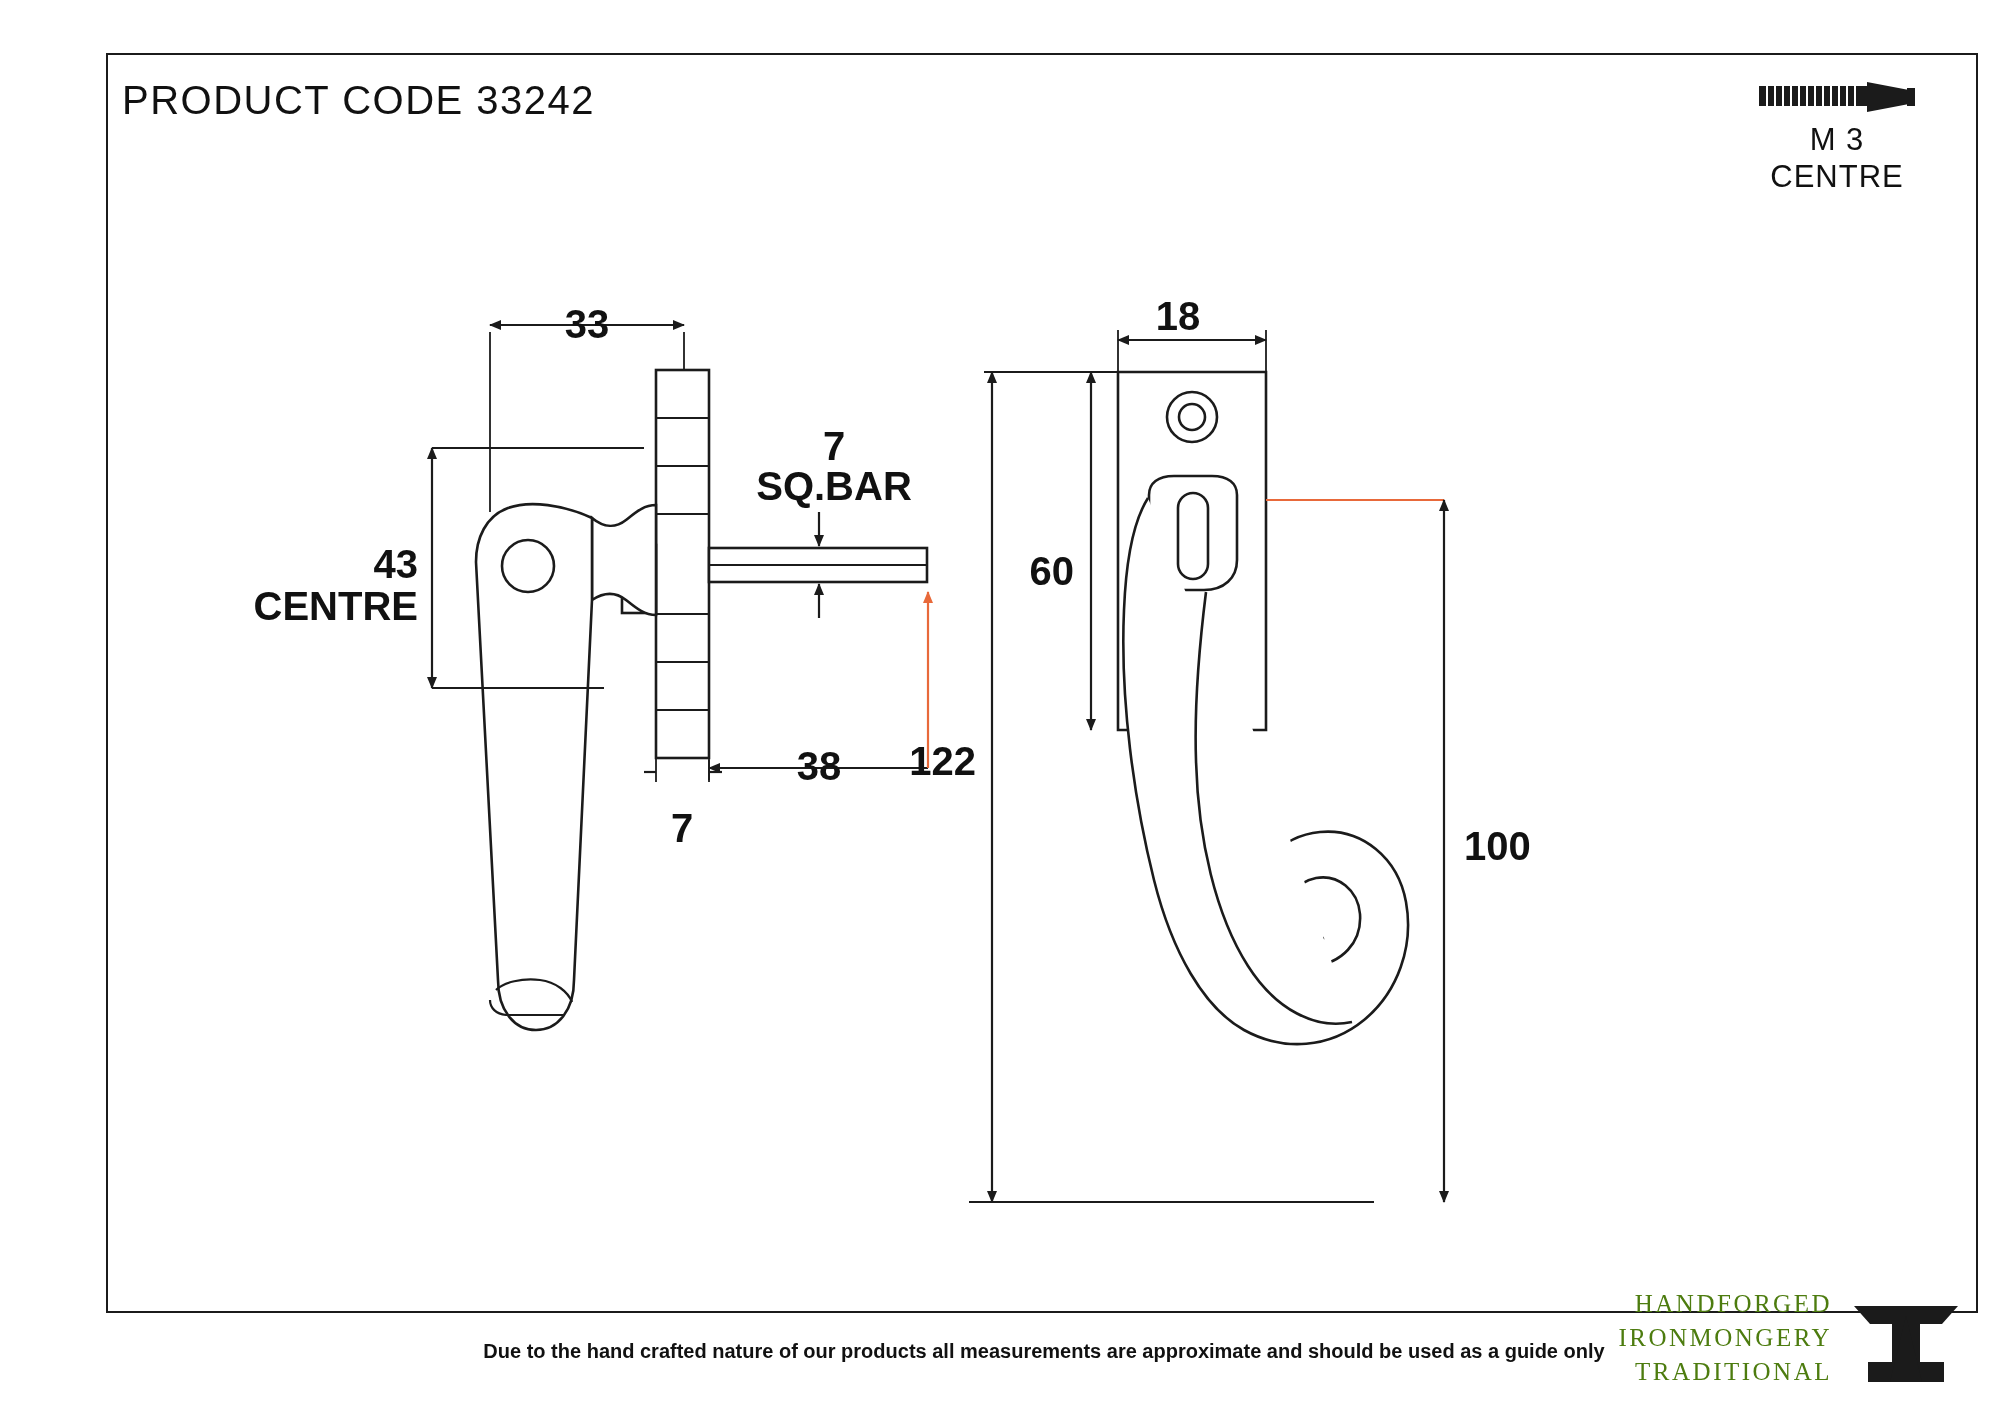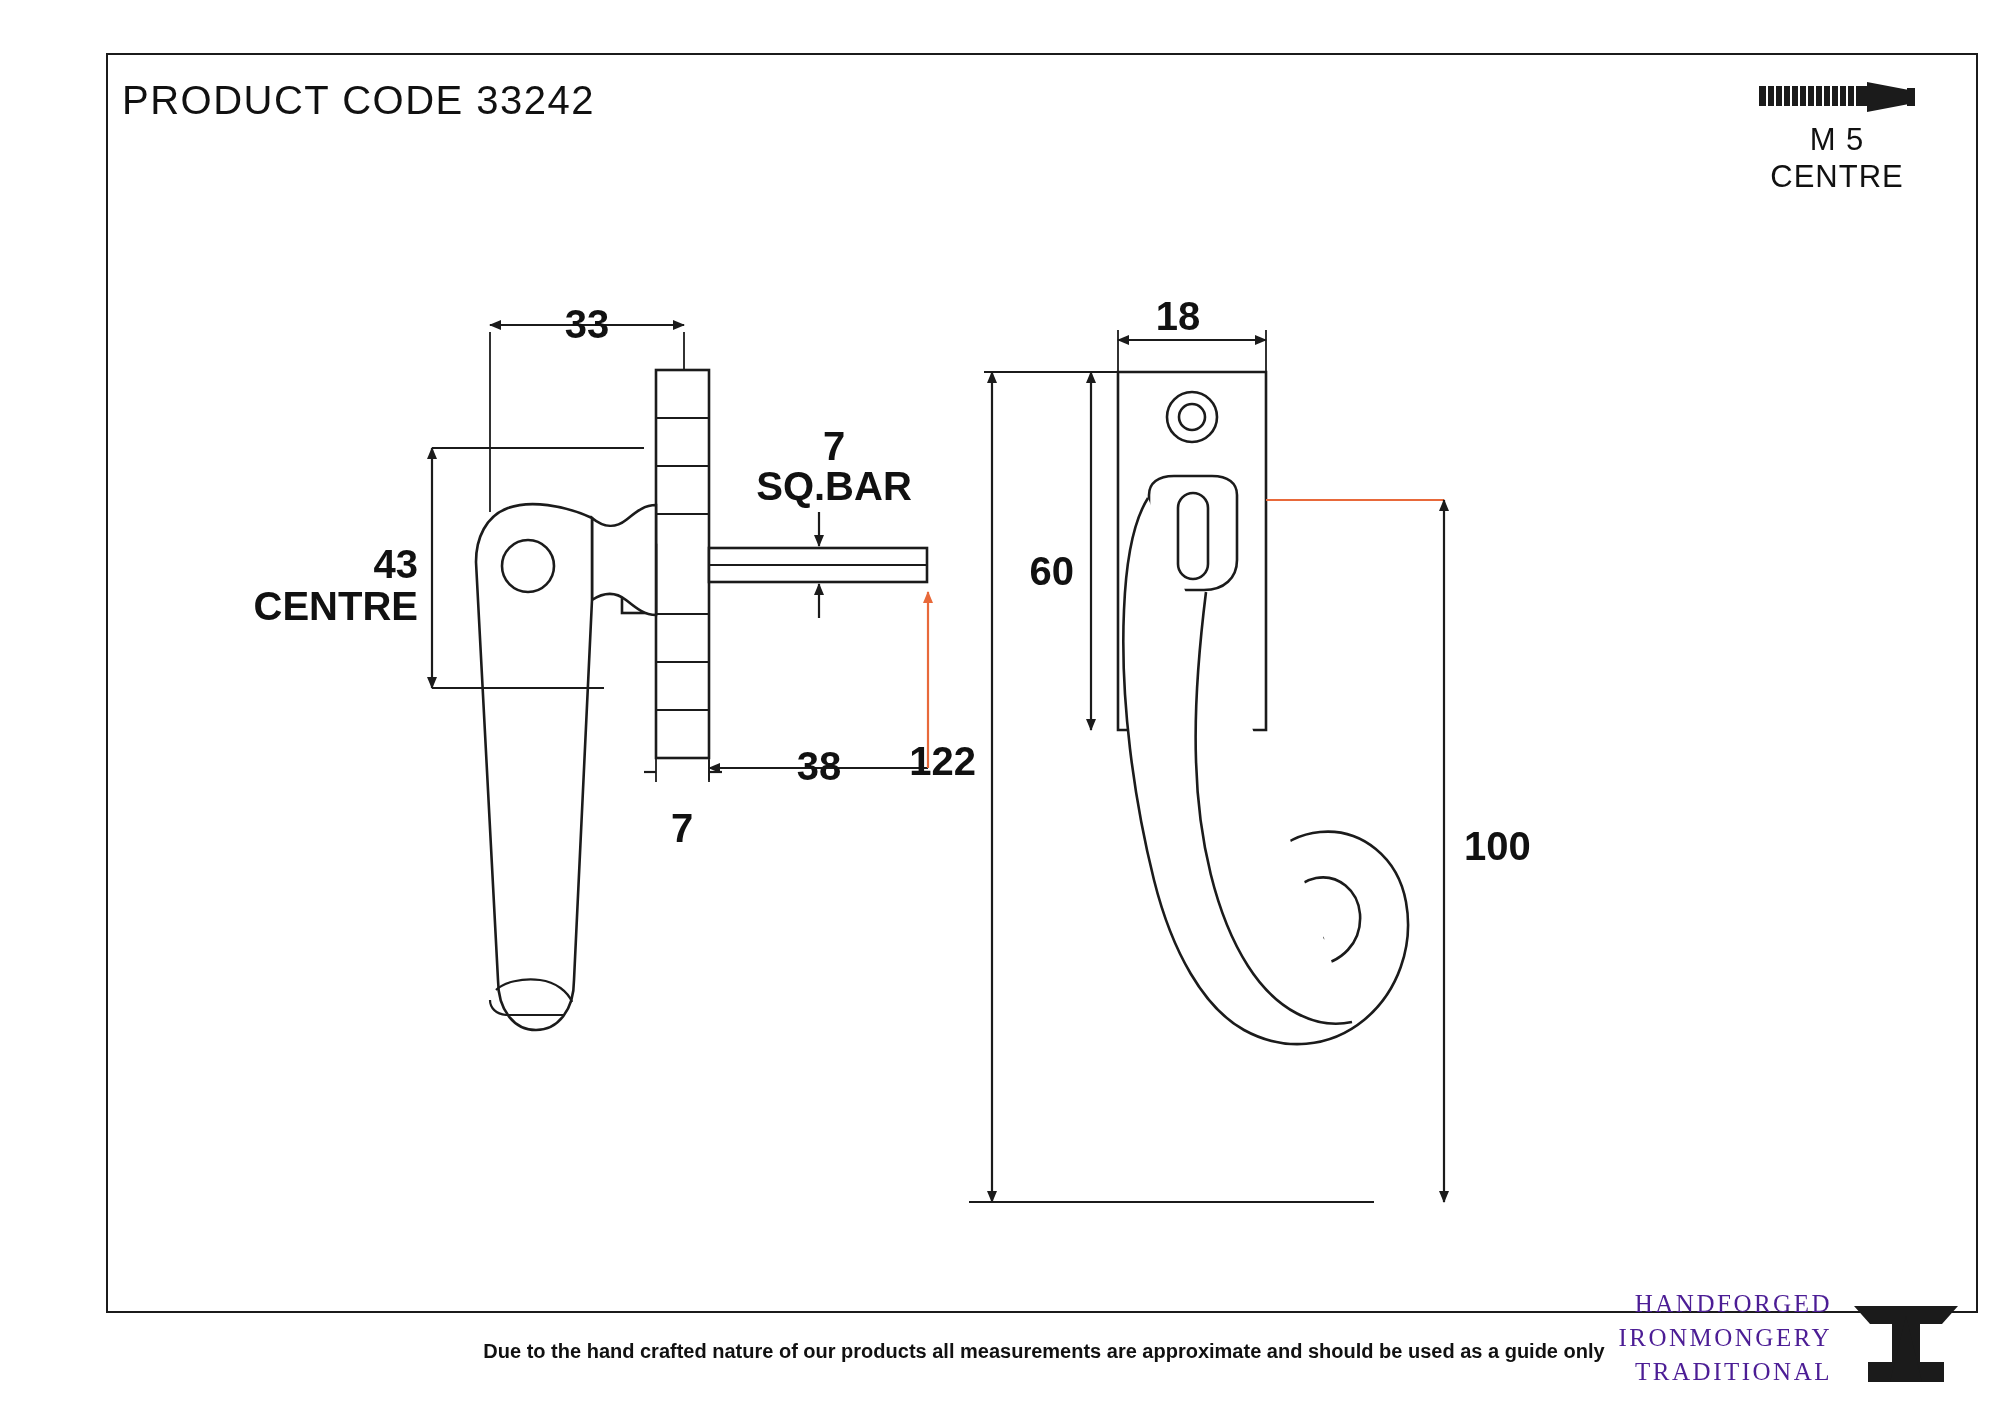--- a/index.html
+++ b/index.html
@@ -70,21 +70,21 @@
     display: flex;
     align-items: center;
     gap: 14px;
   }
   .brand-words {
     text-align: right;
     font-family: "Liberation Serif", serif;
     font-size: 25px;
     line-height: 1.35;
     letter-spacing: 2.5px;
-    color: #4c1d95;
+    color: #4d7c0f;
   }
   .brand-anvil {
     width: 120px;
     height: 104px;
   }
   svg.drawing {
     position: absolute;
     left: 0;
     top: 0;
     width: 2000px;
@@ -145,21 +145,21 @@
         <line x1="58" y1="6" x2="58" y2="26"></line>
         <line x1="66" y1="6" x2="66" y2="26"></line>
         <line x1="74" y1="6" x2="74" y2="26"></line>
         <line x1="82" y1="6" x2="82" y2="26"></line>
         <line x1="90" y1="6" x2="90" y2="26"></line>
         <line x1="98" y1="6" x2="98" y2="26"></line>
       </g>
       <polygon points="110,2 152,10 152,24 110,32" fill="#1b1b1b"></polygon>
       <rect x="150" y="8" width="8" height="18" fill="#1b1b1b"></rect>
     </svg>
-    <div class="screw-label">M 5</div>
+    <div class="screw-label">M 3</div>
     <div class="screw-label">CENTRE</div>
   </div>
 
   <svg class="drawing" viewBox="0 0 2000 1416">
     <defs>
       <marker id="arrHead" markerWidth="14" markerHeight="14" refX="11" refY="5" orient="auto" markerUnits="userSpaceOnUse">
         <path d="M0,0 L12,5 L0,10 z" fill="#1b1b1b"></path>
       </marker>
       <marker id="arrTail" markerWidth="14" markerHeight="14" refX="1" refY="5" orient="auto" markerUnits="userSpaceOnUse">
         <path d="M12,0 L0,5 L12,10 z" fill="#1b1b1b"></path>

